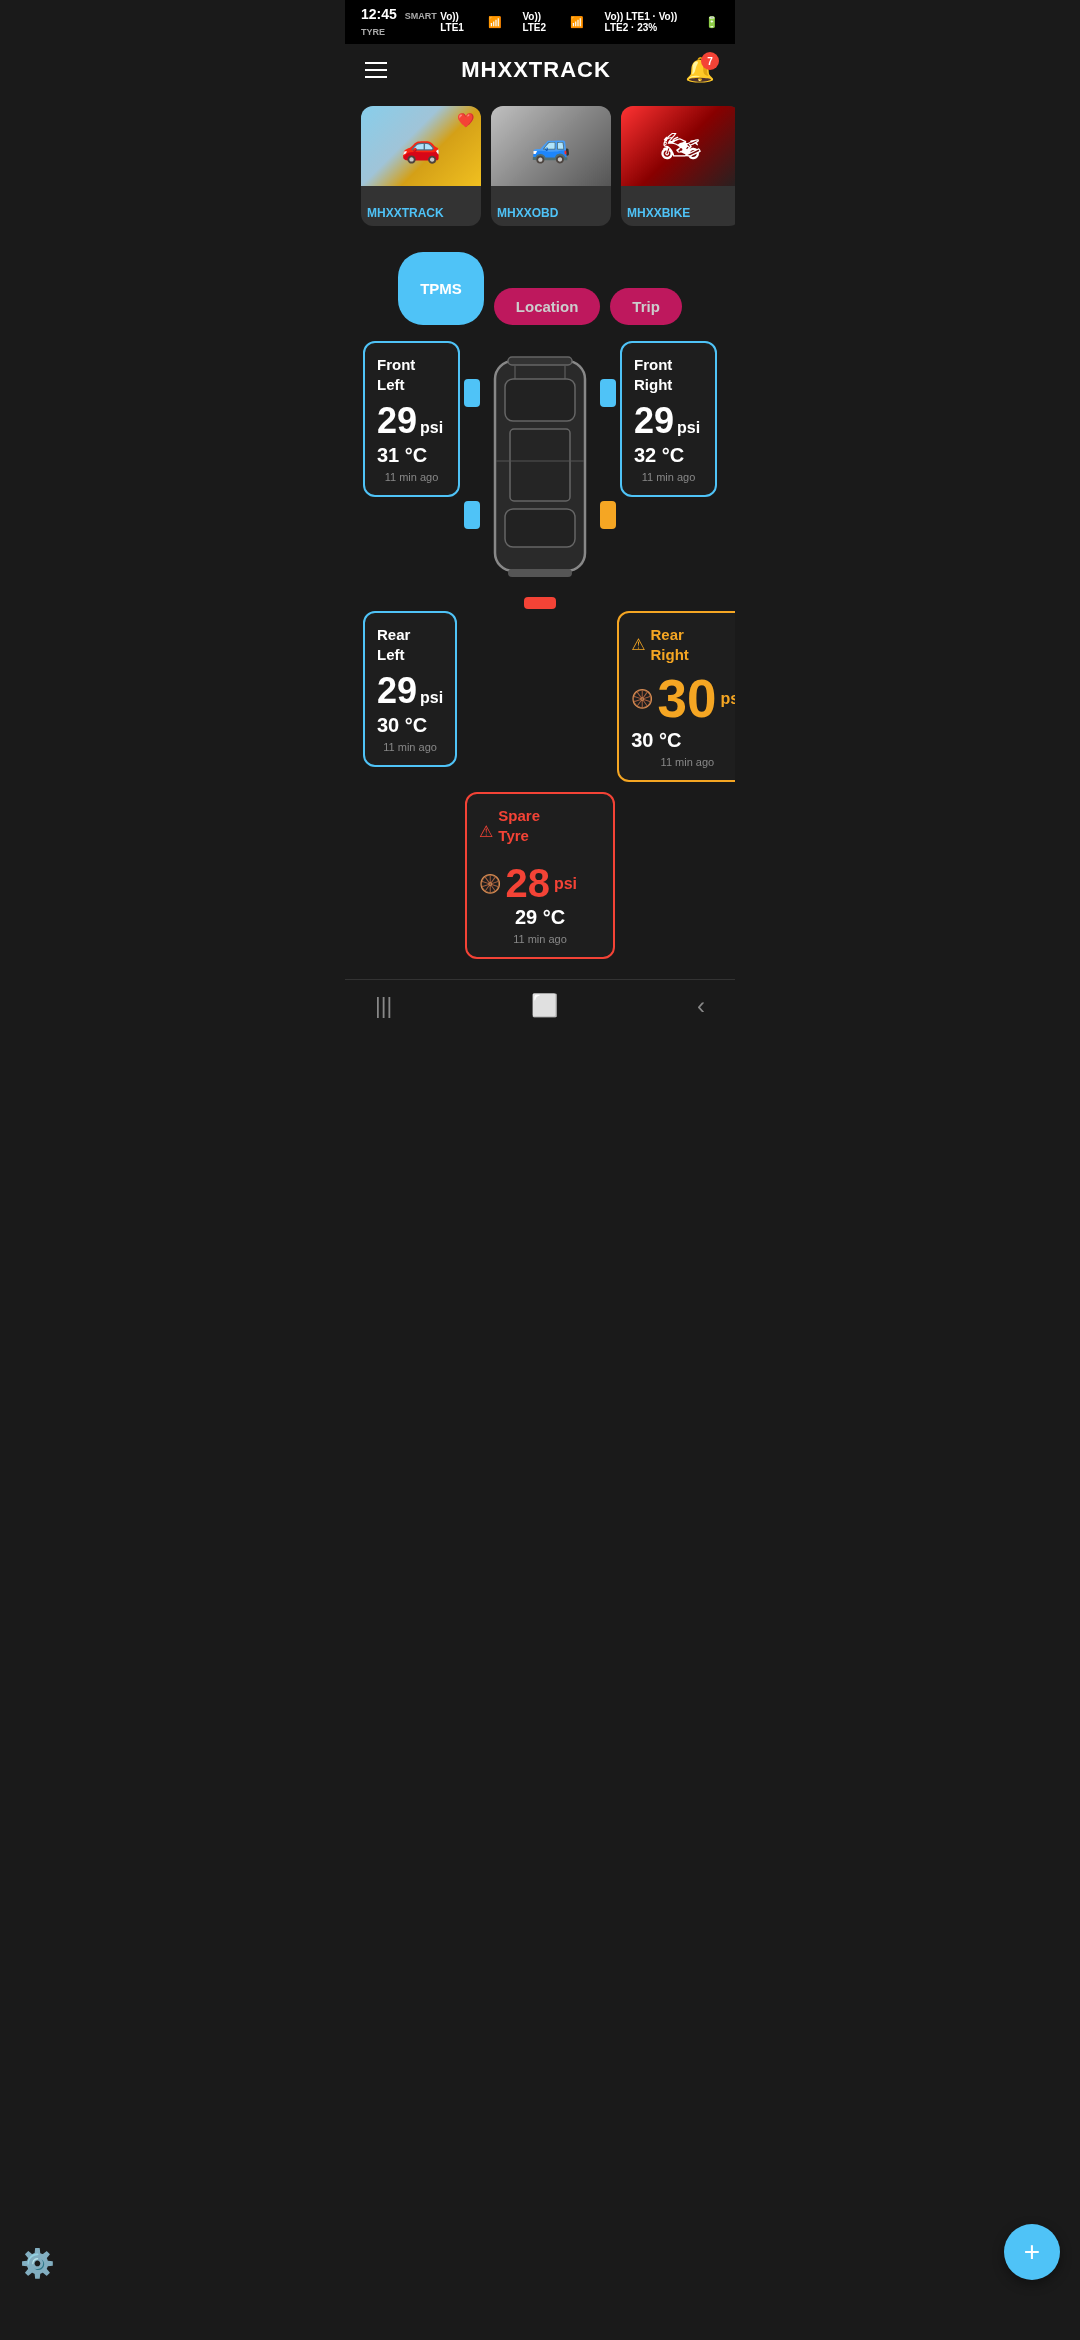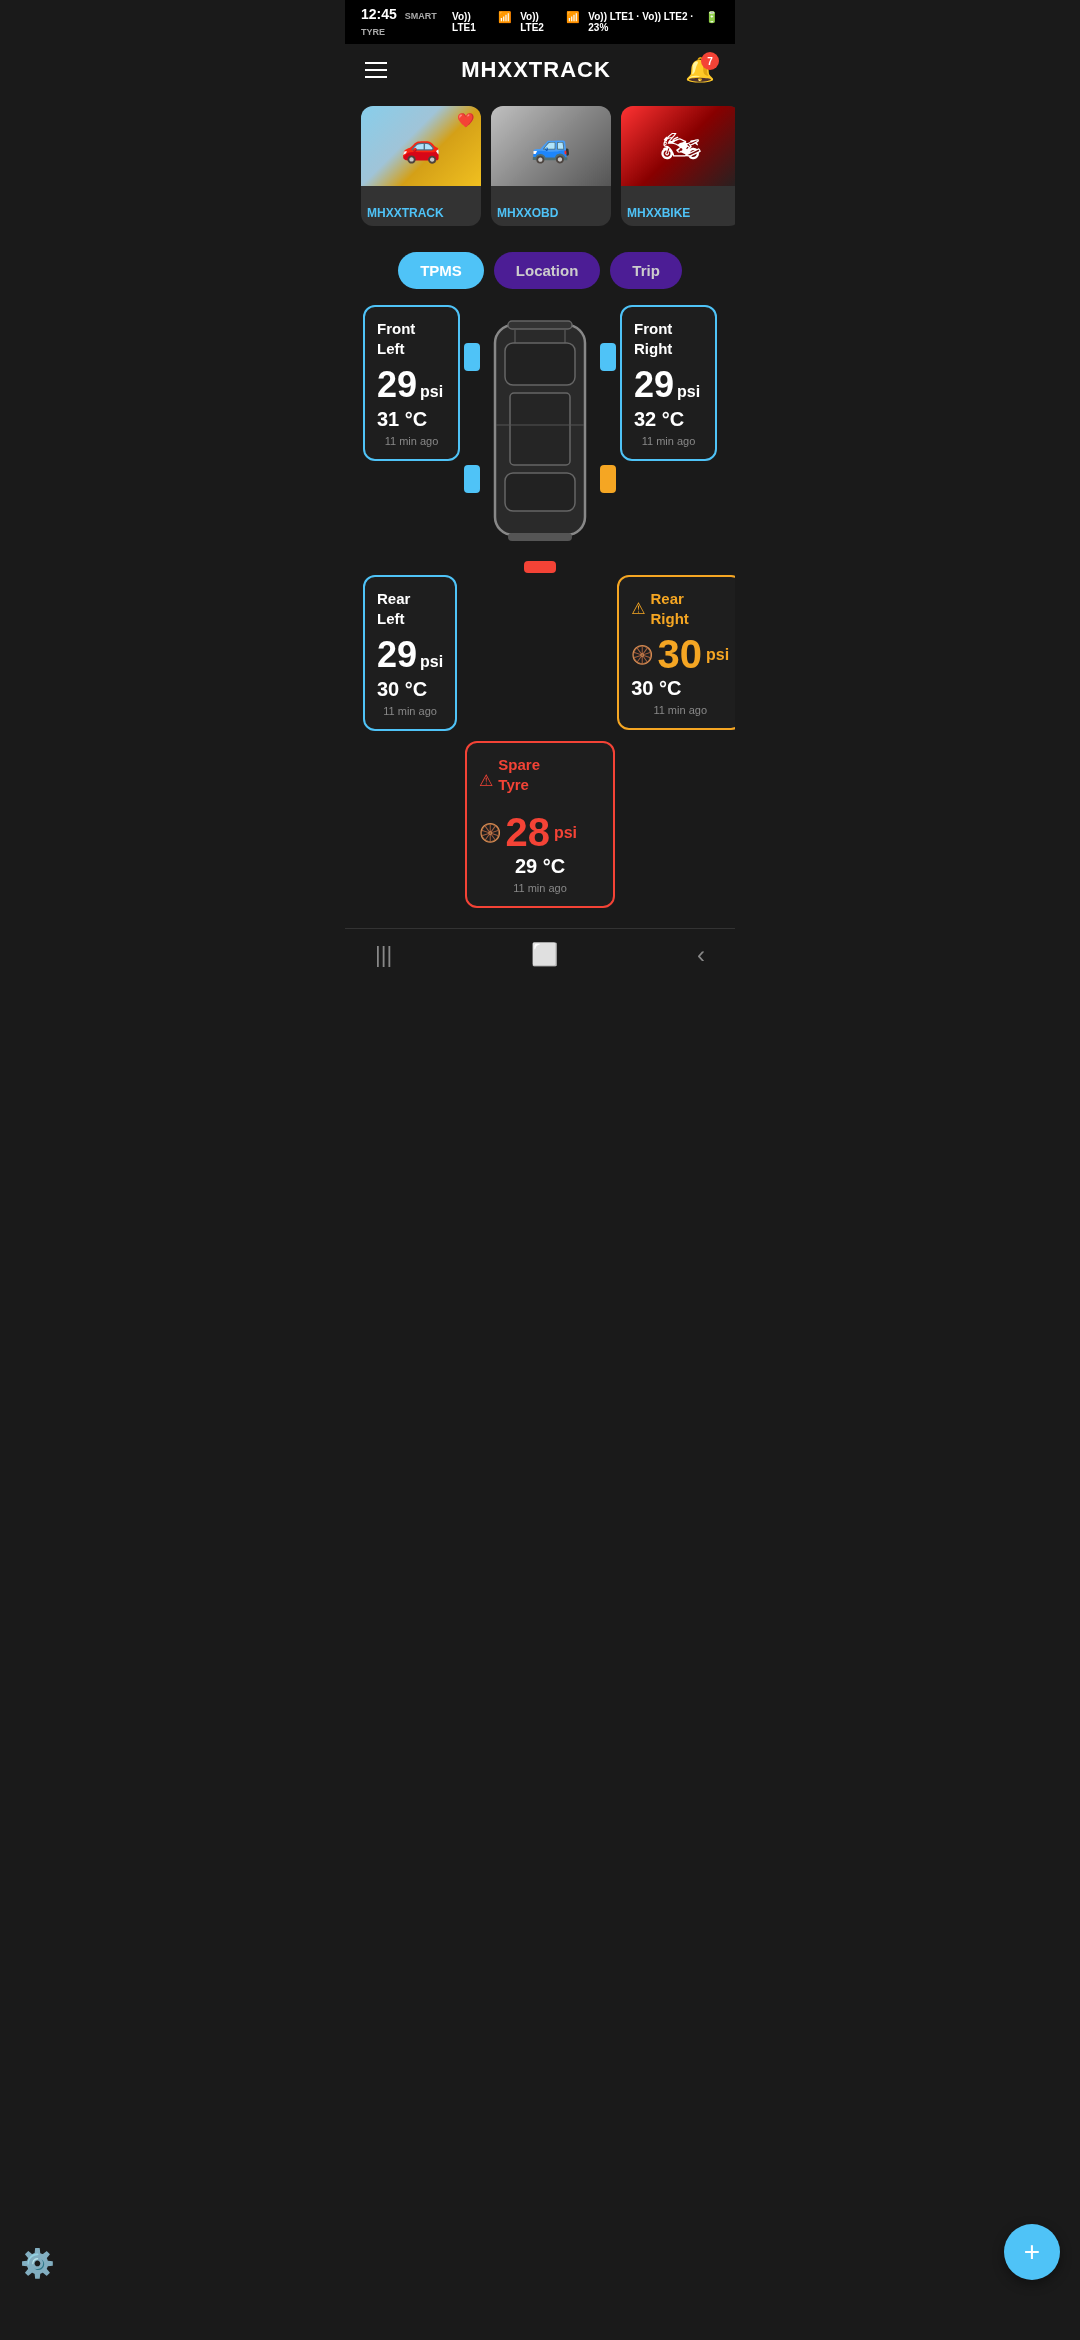--- a/index.html
+++ b/index.html
@@ -19,21 +19,21 @@
     .status-bar {
       background: #000;
       display: flex;
       justify-content: space-between;
       align-items: center;
       padding: 6px 16px;
       font-size: 12px;
       font-weight: 600;
     }
     .status-left { font-size: 14px; font-weight: 700; }
-    .status-right { display: flex; align-items: flex-start; gap: 8px; font-size: 11px; }
+    .status-right { display: flex; align-items: center; gap: 20px; font-size: 11px; }
 
     
     .header {
       background: #1a1a1a;
       display: flex;
       align-items: center;
       justify-content: space-between;
       padding: 12px 20px;
     }
     .hamburger {
@@ -111,21 +111,21 @@
     }
     .tab {
       padding: 10px 22px;
       border-radius: 25px;
       border: none;
       font-size: 15px;
       font-weight: 600;
       cursor: pointer;
     }
     .tab.active { background: #4fc3f7; color: #fff; }
-    .tab.inactive { background: #4c1d95; color: #ccc; }
+    .tab.inactive { background: #be185d; color: #ccc; margin-top: 36px; }
 
     
     .tpms-container {
       padding: 0 10px 20px;
       position: relative;
     }
 
     .tire-card {
       border-radius: 12px;
       padding: 12px;
@@ -157,21 +157,21 @@
       display: flex;
       align-items: baseline;
       gap: 3px;
       margin-bottom: 2px;
     }
     .psi-number {
       font-size: 36px;
       font-weight: 700;
       color: #fff;
     }
-    .tire-card.warning-yellow .psi-number { font-size: 40px; color: #f5a623; }
+    .tire-card.warning-yellow .psi-number { font-size: 53px; color: #f5a623; }
     .tire-card.warning-red .psi-number { font-size: 40px; color: #f44336; }
     .psi-unit {
       font-size: 16px;
       font-weight: 600;
       color: #fff;
     }
     .tire-card.warning-yellow .psi-unit { color: #f5a623; }
     .tire-card.warning-red .psi-unit { color: #f44336; }
 
     .tire-temp {

